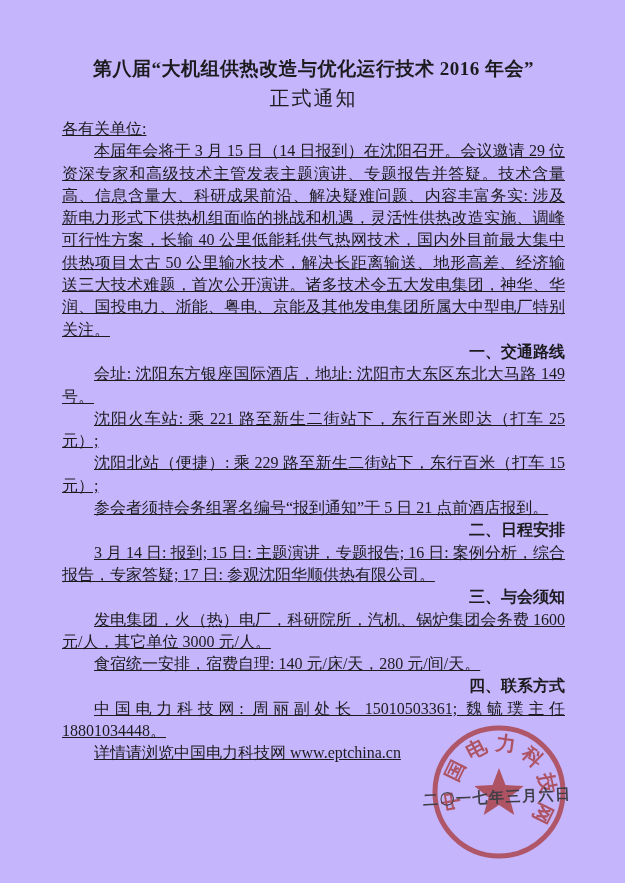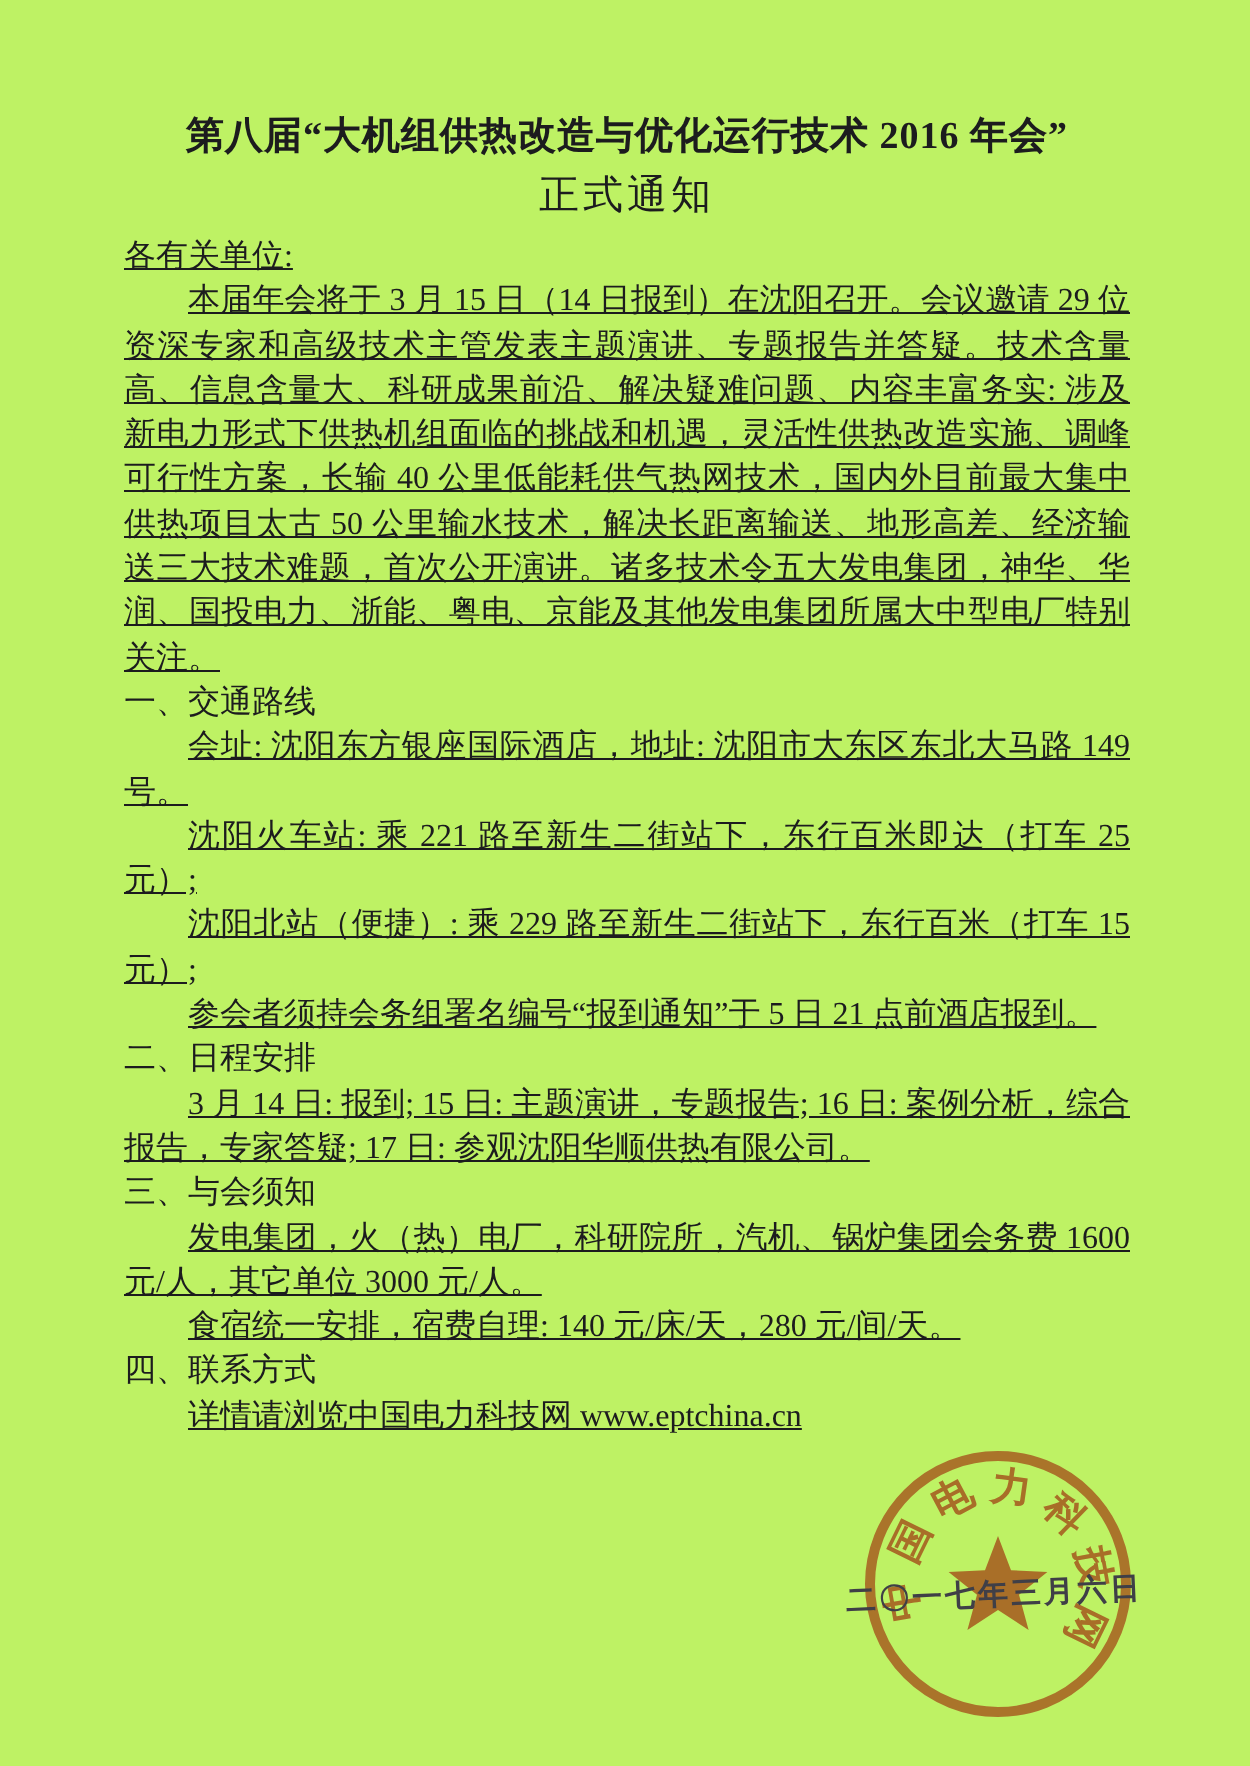--- a/index.html
+++ b/index.html
@@ -1,39 +1,39 @@
 <!DOCTYPE html>
 <html><head>
 <meta charset="utf-8">
 <style>
   html,body { margin:0; padding:0; background:#ffffff; }
   .doc {
     position:relative;
     width:625px; height:883px;
-    background:#bef264;
+    background:#c4b5fd;
     overflow:hidden;
     font-family:"Liberation Serif","DejaVu Serif",serif;
     color:#1c1c1e;
   }
   .content { position:absolute; left:62px; top:54px; width:503px; }
   .title {
     font-size:19px; font-weight:bold; text-align:center;
     line-height:29px; margin:0; letter-spacing:0.5px;
   }
   .subtitle {
     font-size:20px; font-weight:normal; text-align:center;
     line-height:30px; margin:0 0 5px 0; letter-spacing:2px;
   }
   .line {
     font-size:16px; line-height:22.3px; margin:0;
     text-align:justify; text-justify:inter-character;text-decoration:underline;
   }
   .indent { text-indent:2em; }
   .sec-heading {
-    font-size:16px; font-weight:normal; line-height:22.3px; margin:0;
+    font-size:16px; font-weight:bold; line-height:22.3px; margin:0;text-align:right;
   }
   .stamp {
     position:absolute; left:419px; top:712px;
     width:160px; height:160px;
     mix-blend-mode:multiply;
     opacity:0.88;
   }
   .seal-char {
     font-family:"Liberation Serif","DejaVu Serif",serif;
     font-size:20px; font-weight:bold;
@@ -64,20 +64,21 @@
     <p class="line indent">参会者须持会务组署名编号“报到通知”于 5 日 21 点前酒店报到。</p>
 
     <h3 class="sec-heading">二、日程安排</h3>
     <p class="line indent">3 月 14 日: 报到; 15 日: 主题演讲，专题报告; 16 日: 案例分析，综合报告，专家答疑; 17 日: 参观沈阳华顺供热有限公司。</p>
 
     <h3 class="sec-heading">三、与会须知</h3>
     <p class="line indent">发电集团，火（热）电厂，科研院所，汽机、锅炉集团会务费 1600 元/人，其它单位 3000 元/人。</p>
     <p class="line indent">食宿统一安排，宿费自理: 140 元/床/天，280 元/间/天。</p>
 
     <h3 class="sec-heading">四、联系方式</h3>
+    <p class="line indent">中国电力科技网: 周丽副处长 15010503361; 魏毓璞主任 18801034448。</p>
     <p class="line indent">详情请浏览中国电力科技网 www.eptchina.cn</p>
 
   </div>
 
   <svg class="stamp" viewBox="0 0 160 160" xmlns="http://www.w3.org/2000/svg" aria-hidden="true">
     <circle cx="80" cy="80" r="64" fill="none" stroke-width="5" opacity="0.82" stroke="#d9452e"></circle>
     <polygon points="80,56 86.5,73.1 104.7,74 90.5,85.4 95.3,103 80,93 64.7,103 69.5,85.4 55.3,74 73.5,73.1" opacity="0.85" fill="#d9452e"></polygon>
     <g opacity="0.85" fill="#d9452e">
       <g transform="rotate(-100 80 80)">
           <text class="seal-char" x="80" y="38" text-anchor="middle">中</text>

